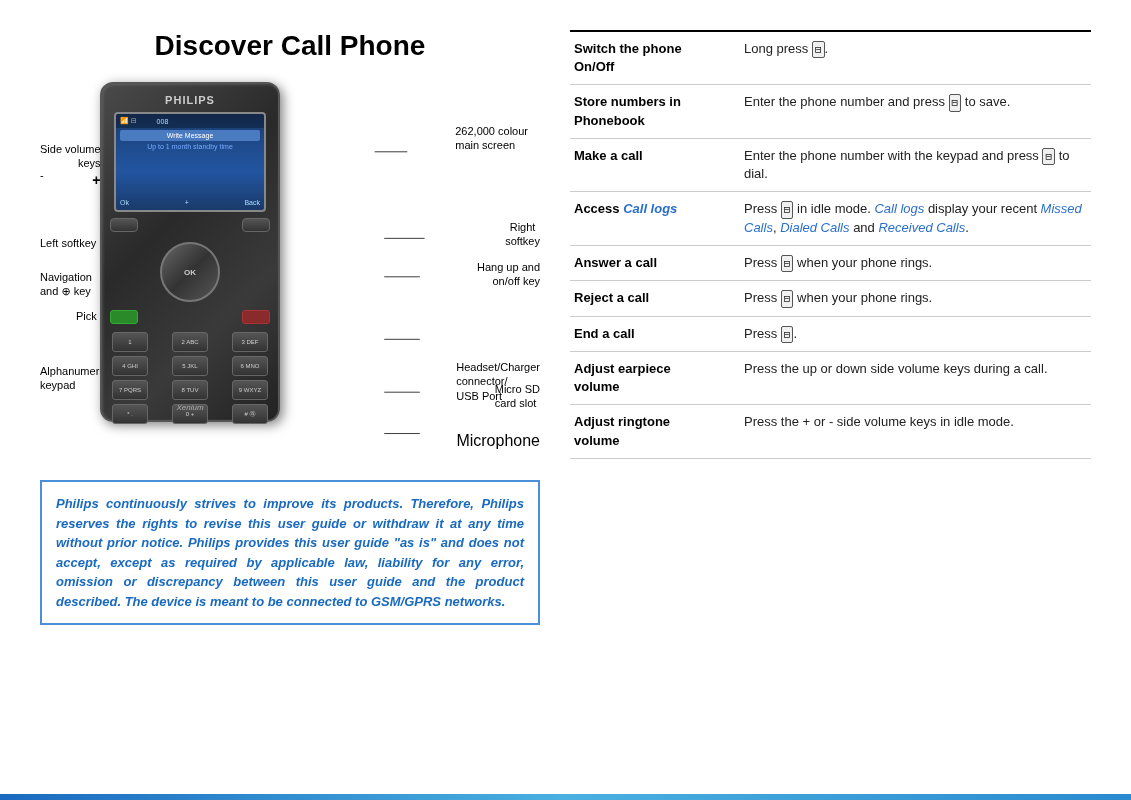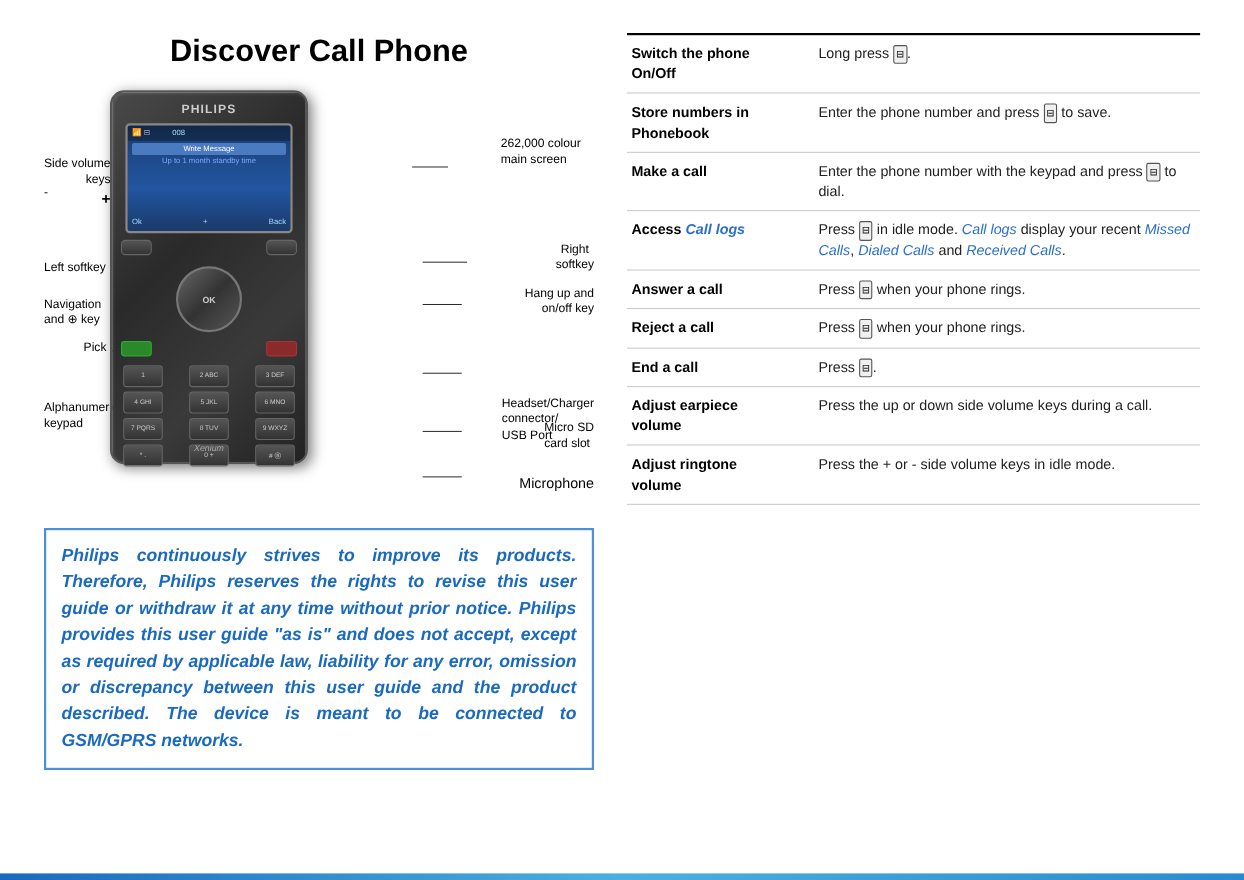--- a/index.html
+++ b/index.html
@@ -220,21 +220,21 @@
       font-size: 8px;
       color: #aaa;
       white-space: nowrap;
       font-style: italic;
     }
 
     
     .disclaimer {
       border: 2px solid #4a90d9;
       padding: 12px 14px;
-      font-size: 16px;
+      font-size: 13px;
       color: #1a6abf;
       font-style: italic;
       font-weight: bold;
       line-height: 1.5;
       text-align: justify;
     }
 
     
     .right-col {
       flex: 1;
@@ -379,21 +379,21 @@
       <div style="position:absolute; right:0; top:178px;">
         <div style="font-size:11px; text-align:right; line-height:1.3;">Hang up and<br>on/off key</div>
       </div>
       <div style="position:absolute; right:0; top:238px;">
         <div style="font-size:11px; text-align:left; line-height:1.3;margin-top:40px;">Headset/Charger<br>connector/<br>USB Port</div>
       </div>
       <div style="position:absolute; right:0; top:300px;">
         <div style="font-size:11px; text-align:left; line-height:1.3;">Micro SD<br>card slot</div>
       </div>
       <div style="position:absolute; right:0; top:350px;">
-        <div style="font-size:13px; text-align:center;">Microphone</div>
+        <div style="font-size:16px; text-align:center;">Microphone</div>
       </div>
 
       <div class="phone-wrapper">
         <div class="phone-body">
           <div class="phone-brand">PHILIPS</div>
 
           <div class="phone-screen">
             <div class="screen-status-bar">
               <span>📶</span>
                 <span style="margin-left:2px;">⊟</span>

